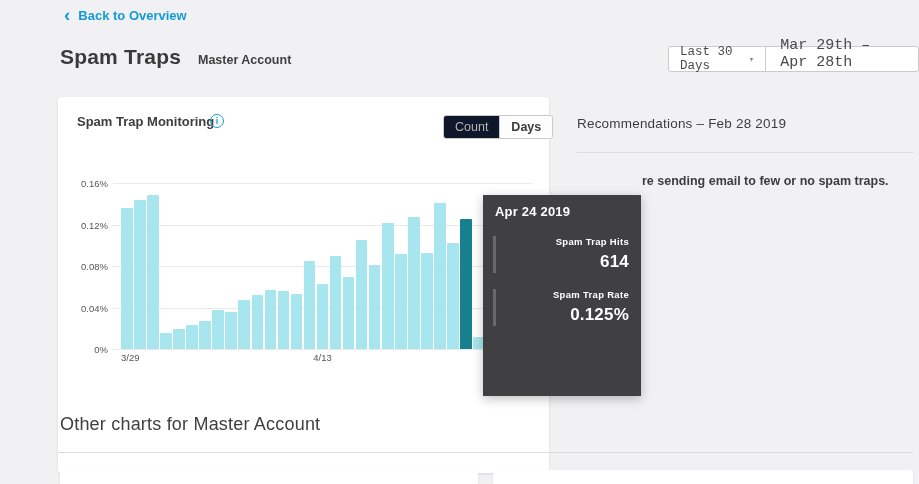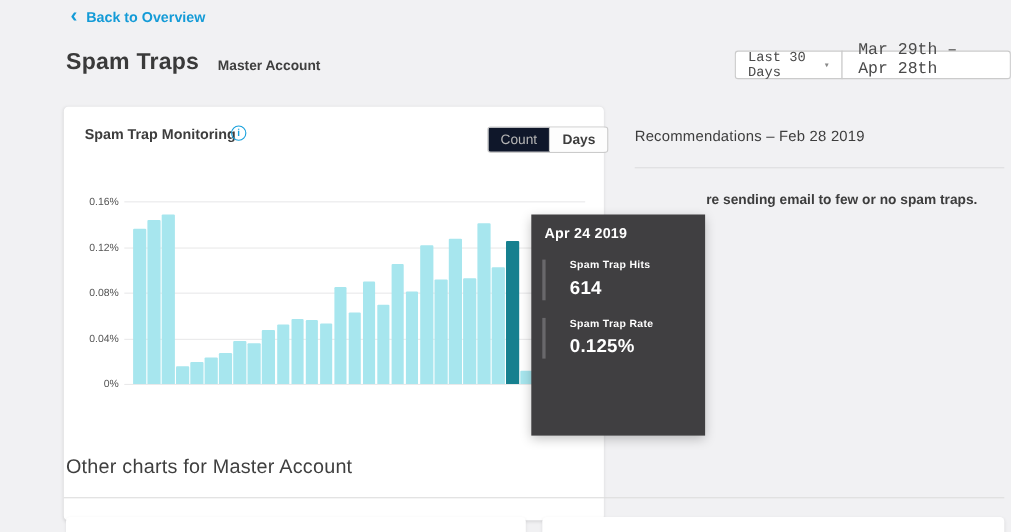--- a/index.html
+++ b/index.html
@@ -44,21 +44,21 @@
   .ylabel { position:absolute; right:0; font-size:9.5px; color:#555; }
   .bars { position:absolute; left:63px; top:86px; width:412px; height:166px; }
   .bar { position:absolute; bottom:0; width:11.5px; border-radius:1px 1px 0 0; }
   .xlabels { position:absolute; left:63px; top:255px; width:412px; height:14px; }
   .xlabel { position:absolute; font-size:9.5px; color:#555; white-space:nowrap; }
 
   
   .tooltip { position:absolute; left:483px; top:151px; width:158px; height:201px; background:#403f41;
     border-radius:0; box-shadow:0 3px 10px rgba(0,0,0,.25); color:#fff; padding:9px 12px; z-index:5;margin-top:44px; }
   .tt-date { font-size:13px; font-weight:700; letter-spacing:.2px; line-height:16px; }
-  .tt-group { margin-top:16px; margin-left:-2px; border-left:3px solid #69686b; padding-left:22px; }
+  .tt-group { margin-top:16px; margin-left:-2px; border-left:3px solid #69686b; padding-left:1px;text-align:right; }
   .tt-label { font-size:9.5px; font-weight:700; letter-spacing:.3px; line-height:12px; }
   .tt-value { font-size:17px; font-weight:700; letter-spacing:.2px; line-height:22px; margin-top:3px; }
 
   
   .rec-heading { position:absolute; left:577px; top:116px; font-size:13.5px; font-weight:500; color:#3d3d3d; letter-spacing:.2px; }
   .rec-divider { position:absolute; left:577px; top:152px; width:336px; height:1px; background:#dddddf; }
   .rec-line1 { position:absolute; left:642px; top:174px; font-size:12.5px; font-weight:700; color:#3d3d3d; }
   .rec-line2 { position:absolute; left:642px; top:189px; font-size:12.5px; color:#4a4a4a; }
 
   
@@ -141,20 +141,25 @@
         <div class="bar" style="left: 287.1px; width: 11.5px; height: 131.762px; background: rgb(167, 230, 238);"></div>
         <div class="bar" style="left: 300.15px; width: 11.5px; height: 96.4875px; background: rgb(167, 230, 238);"></div>
         <div class="bar" style="left: 313.2px; width: 11.5px; height: 146.287px; background: rgb(167, 230, 238);"></div>
         <div class="bar" style="left: 326.25px; width: 11.5px; height: 105.825px; background: rgb(167, 230, 238);"></div>
         <div class="bar" style="left: 339.3px; width: 11.5px; height: 129.688px; background: rgb(22, 128, 143);"></div>
         <div class="bar" style="left: 352.35px; width: 11.5px; height: 12.45px; background: rgb(167, 230, 238);"></div>
         <div class="bar" style="left: 365.4px; width: 11.5px; height: 0px; background: rgb(167, 230, 238);"></div>
         <div class="bar" style="left: 378.45px; width: 11.5px; height: 0px; background: rgb(167, 230, 238);"></div>
         <div class="bar" style="left: 391.5px; width: 11.5px; height: 0px; background: rgb(167, 230, 238);"></div>
       </div>
+    <div class="xlabels">
+        <span class="xlabel" style="left: 0px;">3/29</span>
+        <span class="xlabel" style="left: 201.5px; transform: translateX(-50%);">4/13</span>
+        <span class="xlabel" style="left: 397.25px; transform: translateX(-50%);">4/28</span>
+      </div>
   </div>
 
   <div class="tooltip">
     <div class="tt-date">Apr 24 2019</div>
     <div class="tt-group">
       <div class="tt-label">Spam Trap Hits</div>
       <div class="tt-value">614</div>
     </div>
     <div class="tt-group">
       <div class="tt-label">Spam Trap Rate</div>

